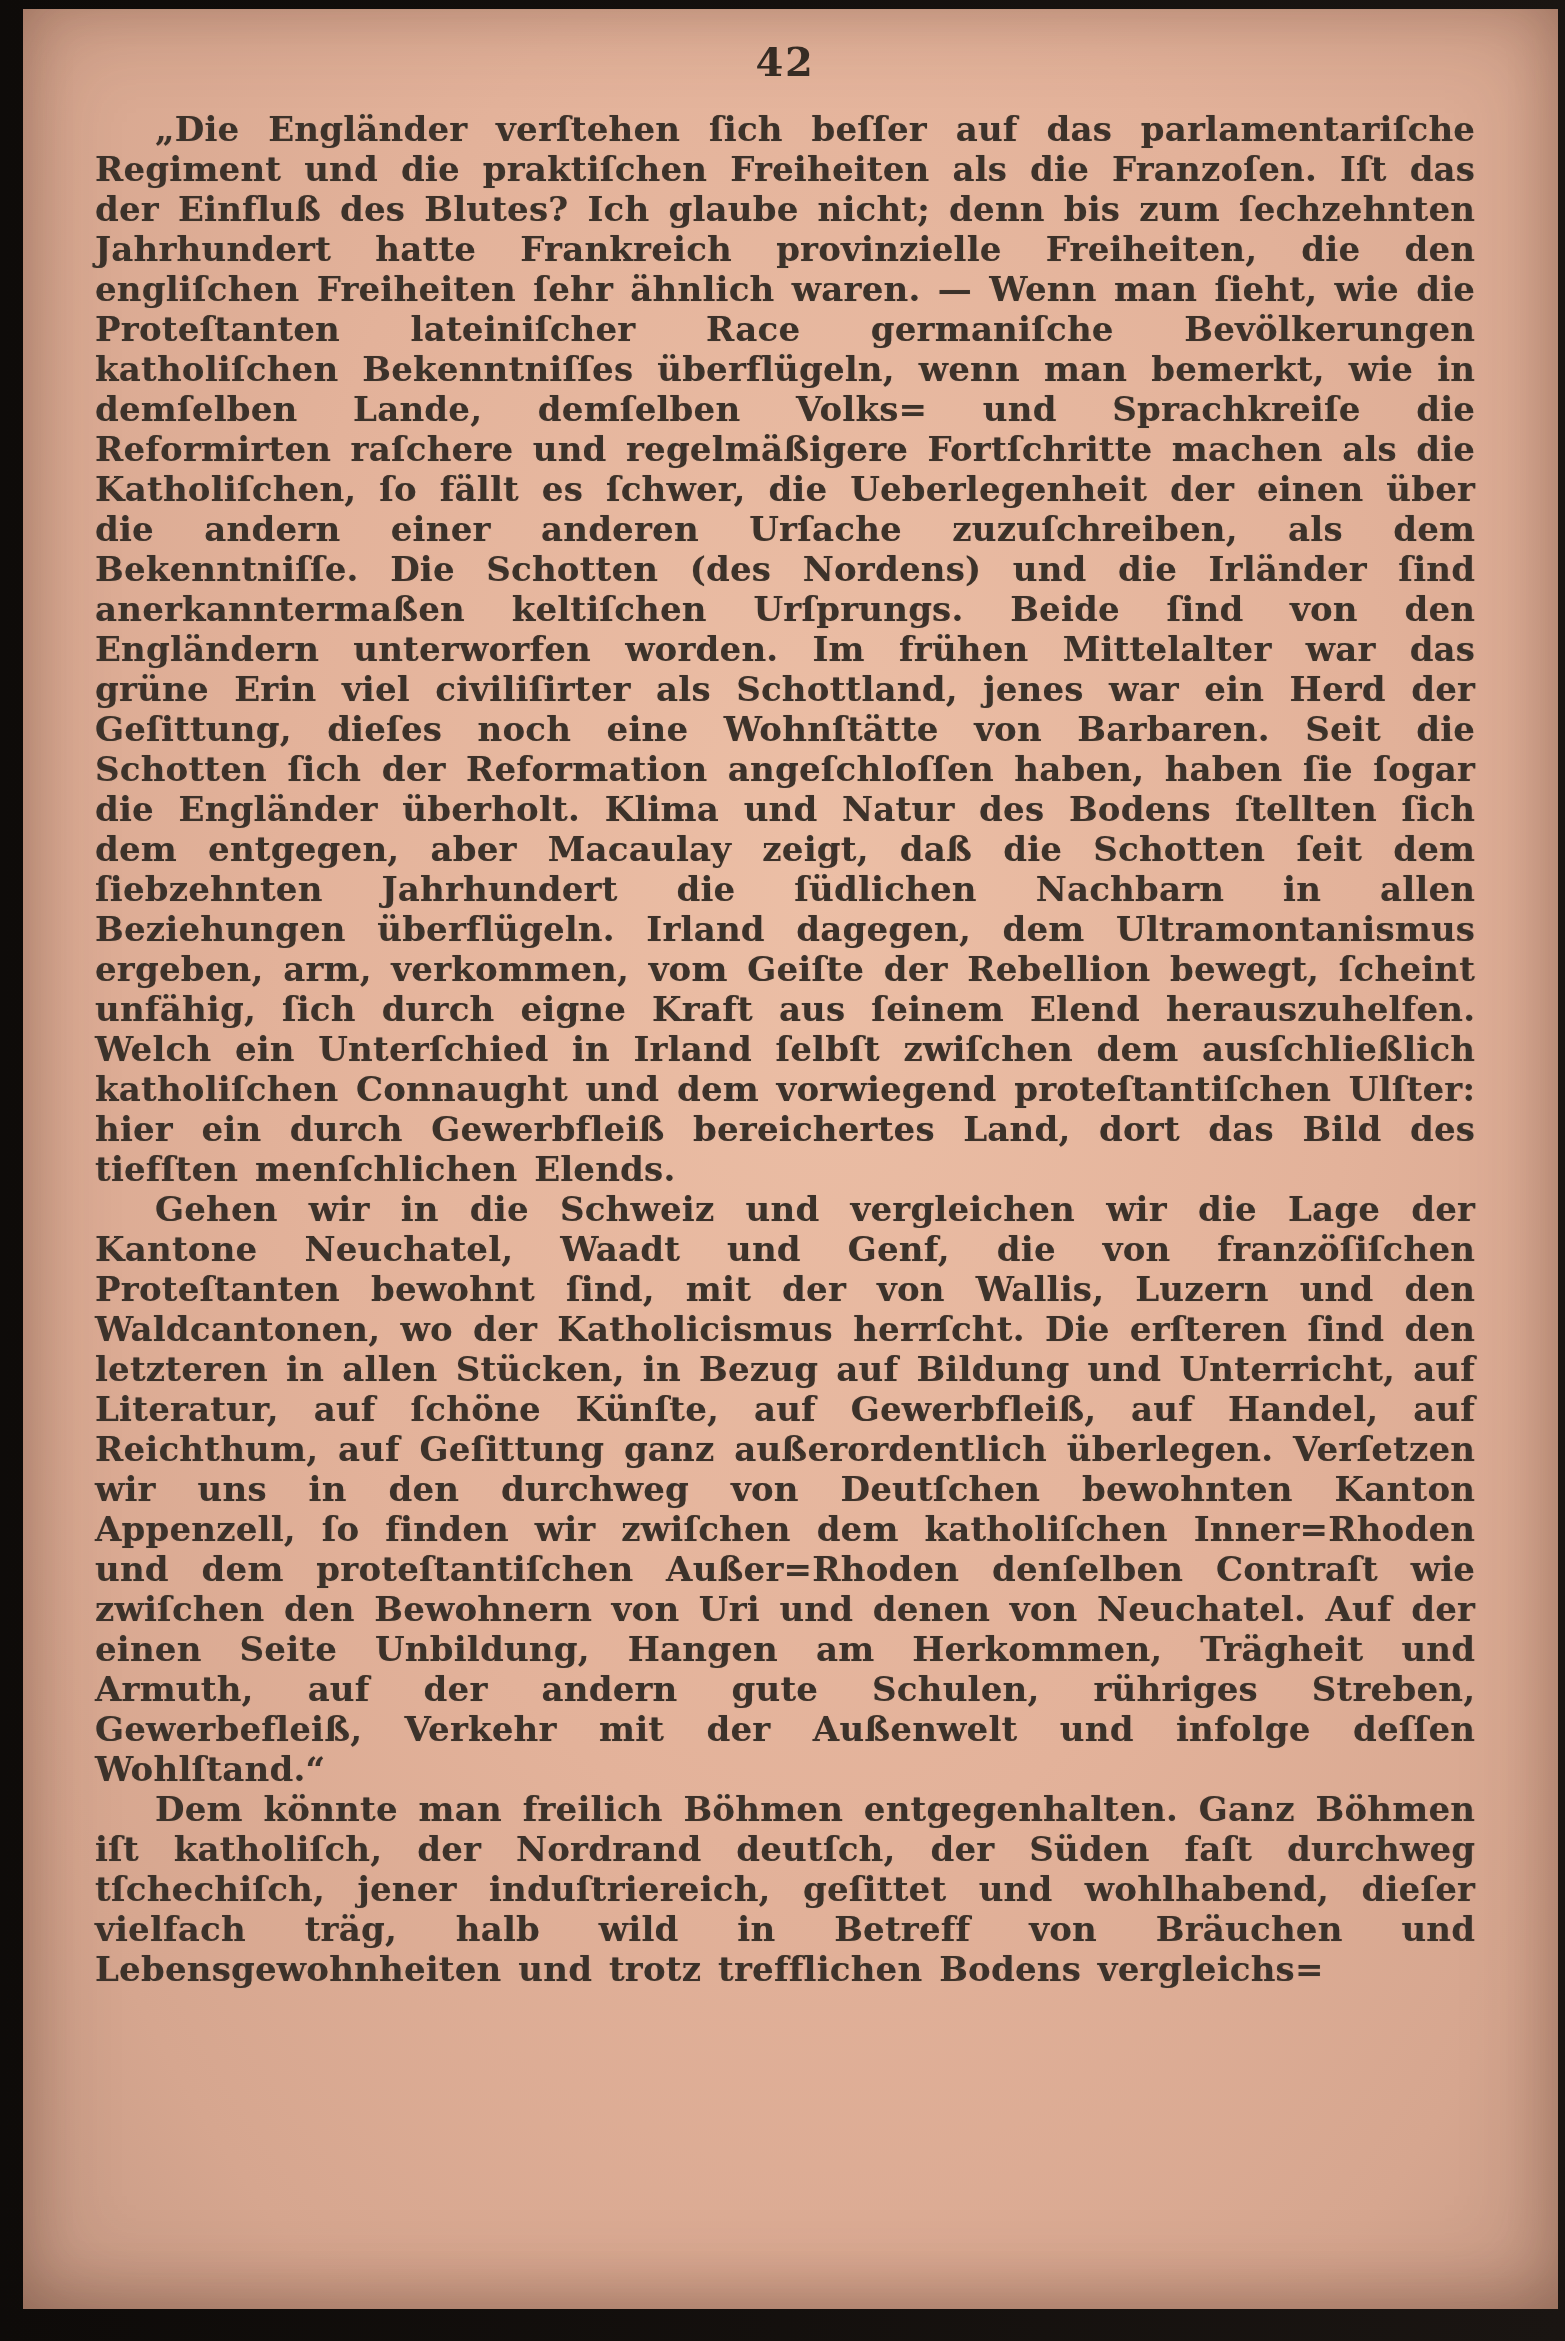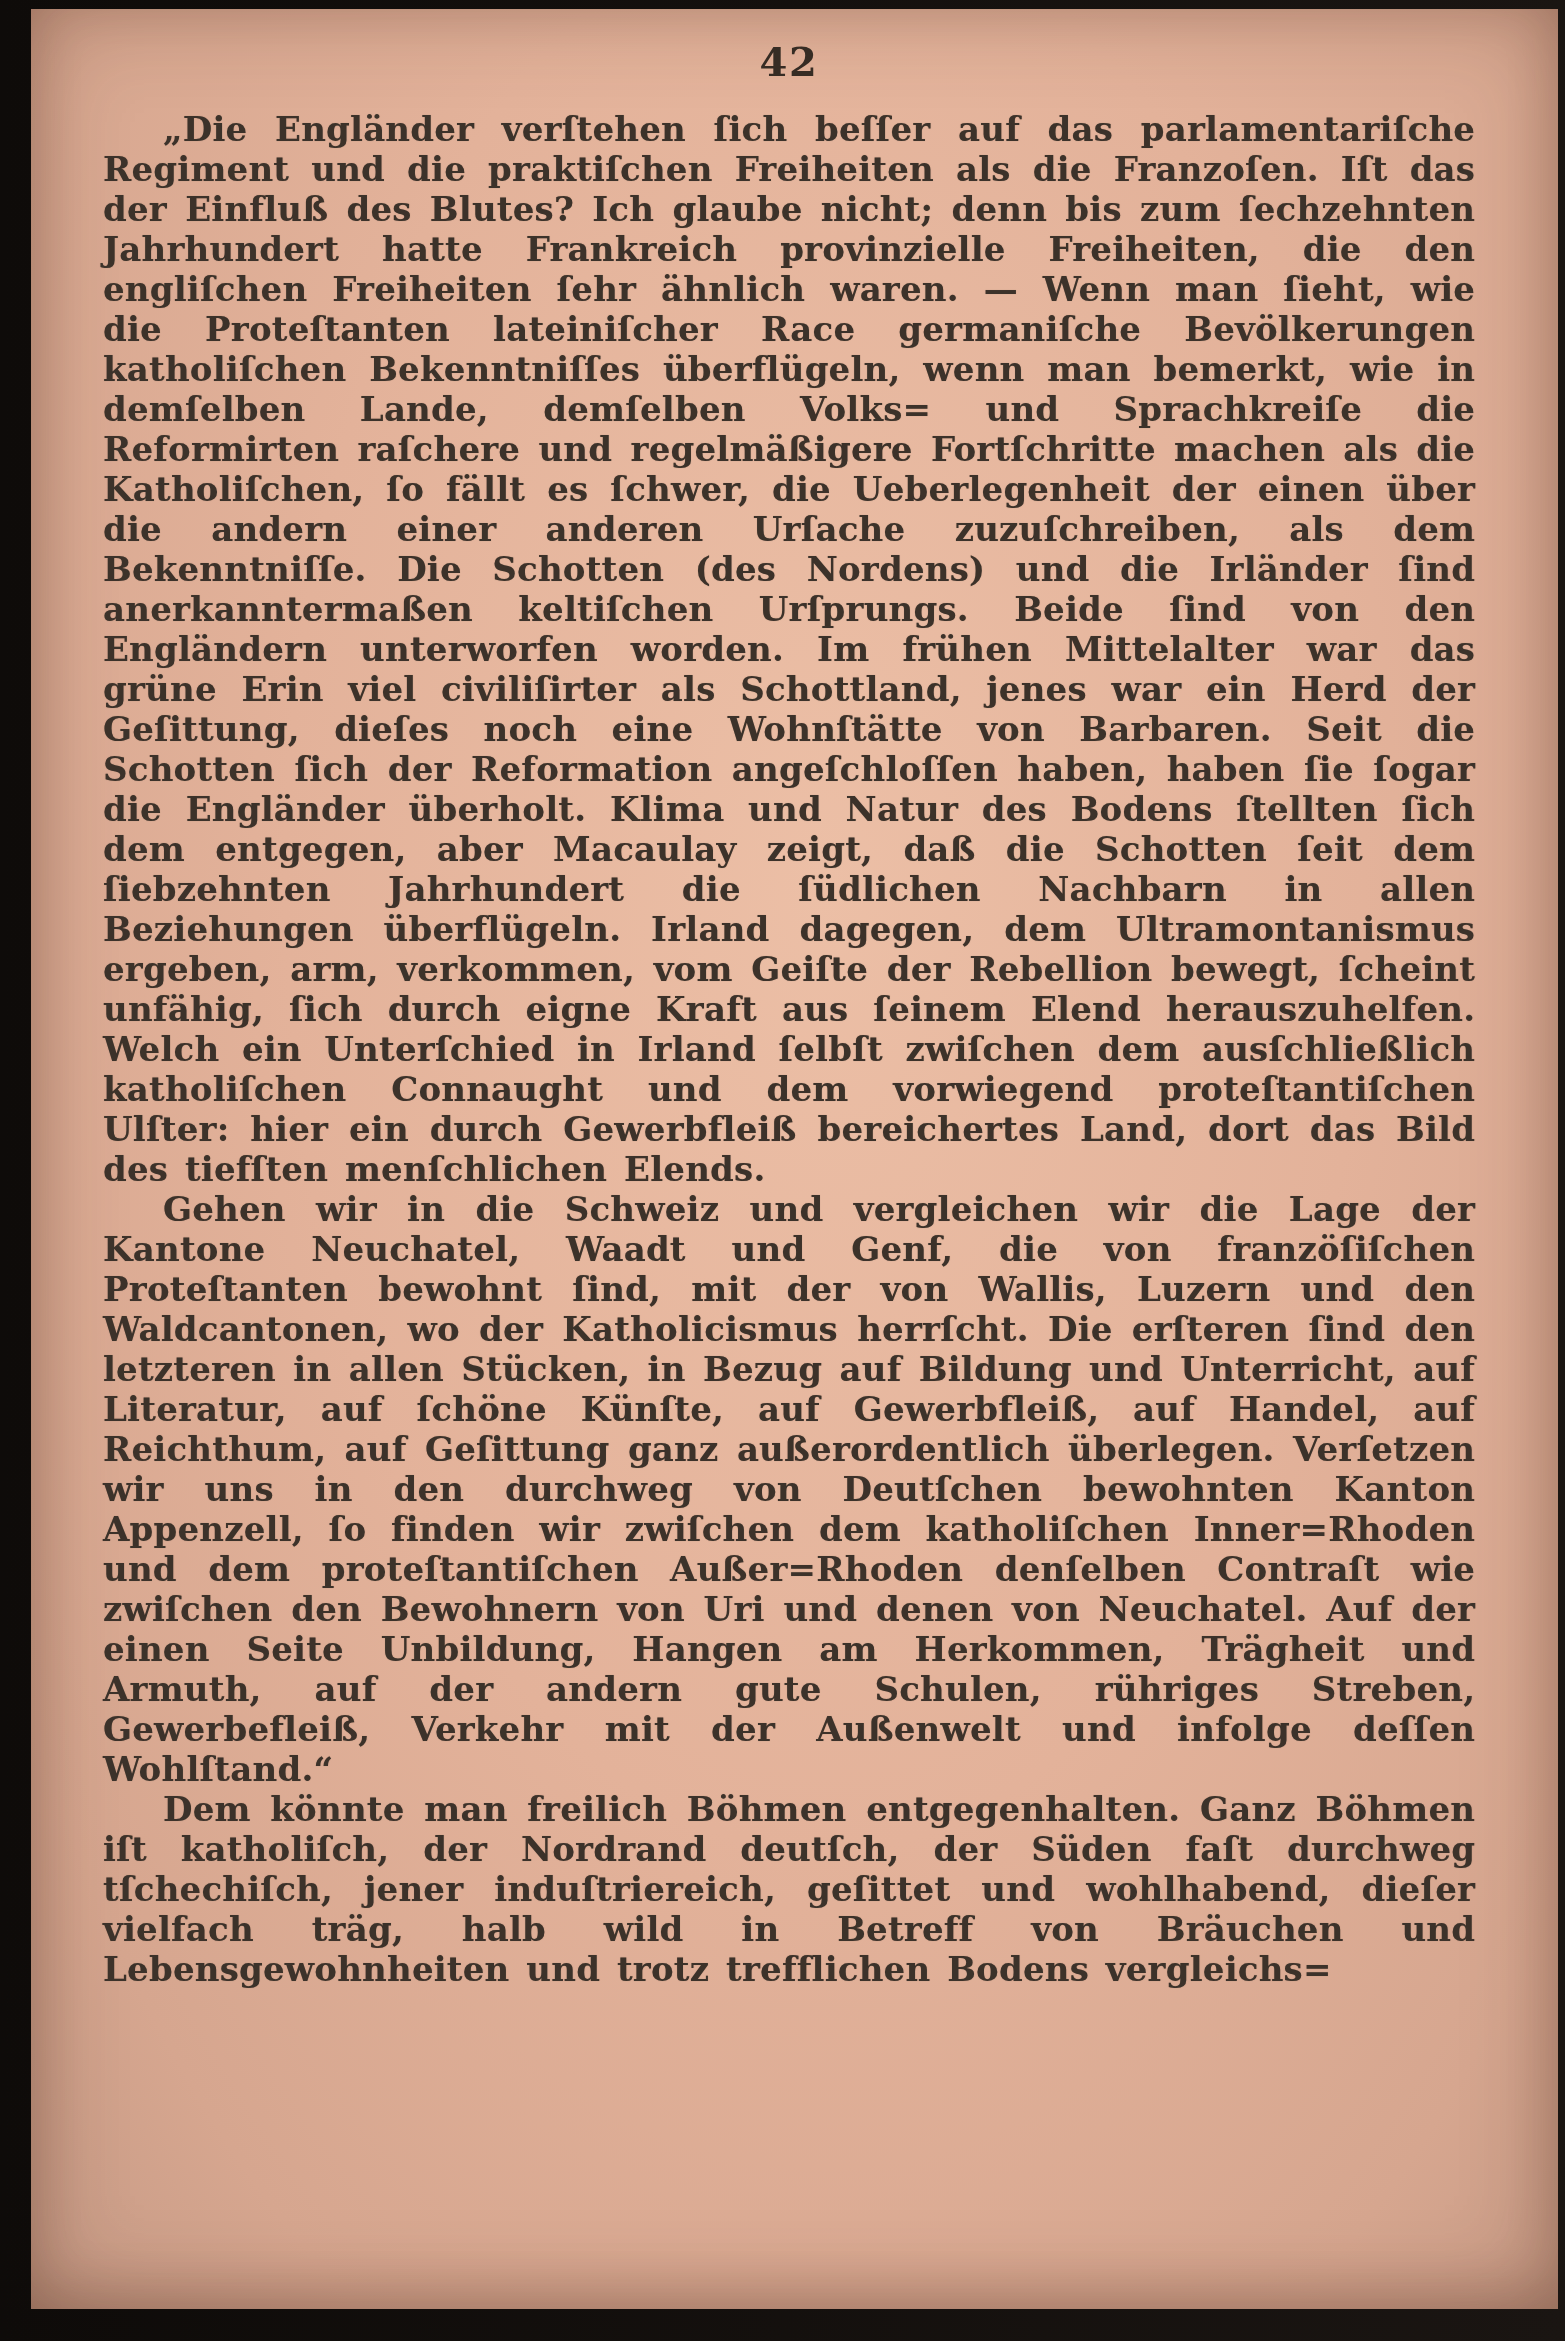--- a/index.html
+++ b/index.html
@@ -21,21 +21,20 @@
   }
   .page {
     position: absolute;
     left: 23px;
     top: 8.6px;
     right: 7.8px;
     bottom: 33px;
     background-color: #e0af97;
     background-image: radial-gradient(ellipse at 52% 38%, #ecbfa6 0%, #e3b29a 48%, #d6a68f 82%, #c69a85 100%);
     box-shadow: inset 0 0 95px rgba(70, 35, 22, 0.30), inset 0 -15.5px 52px rgba(60, 30, 18, 0.18);
-    margin-left: 8px;
   }
   .page-inner {
     position: absolute;
     left: 72px;
     right: 83px;
     top: 29px;
   }
   .page-number {
     text-align: center;
     font-size: 40px;

